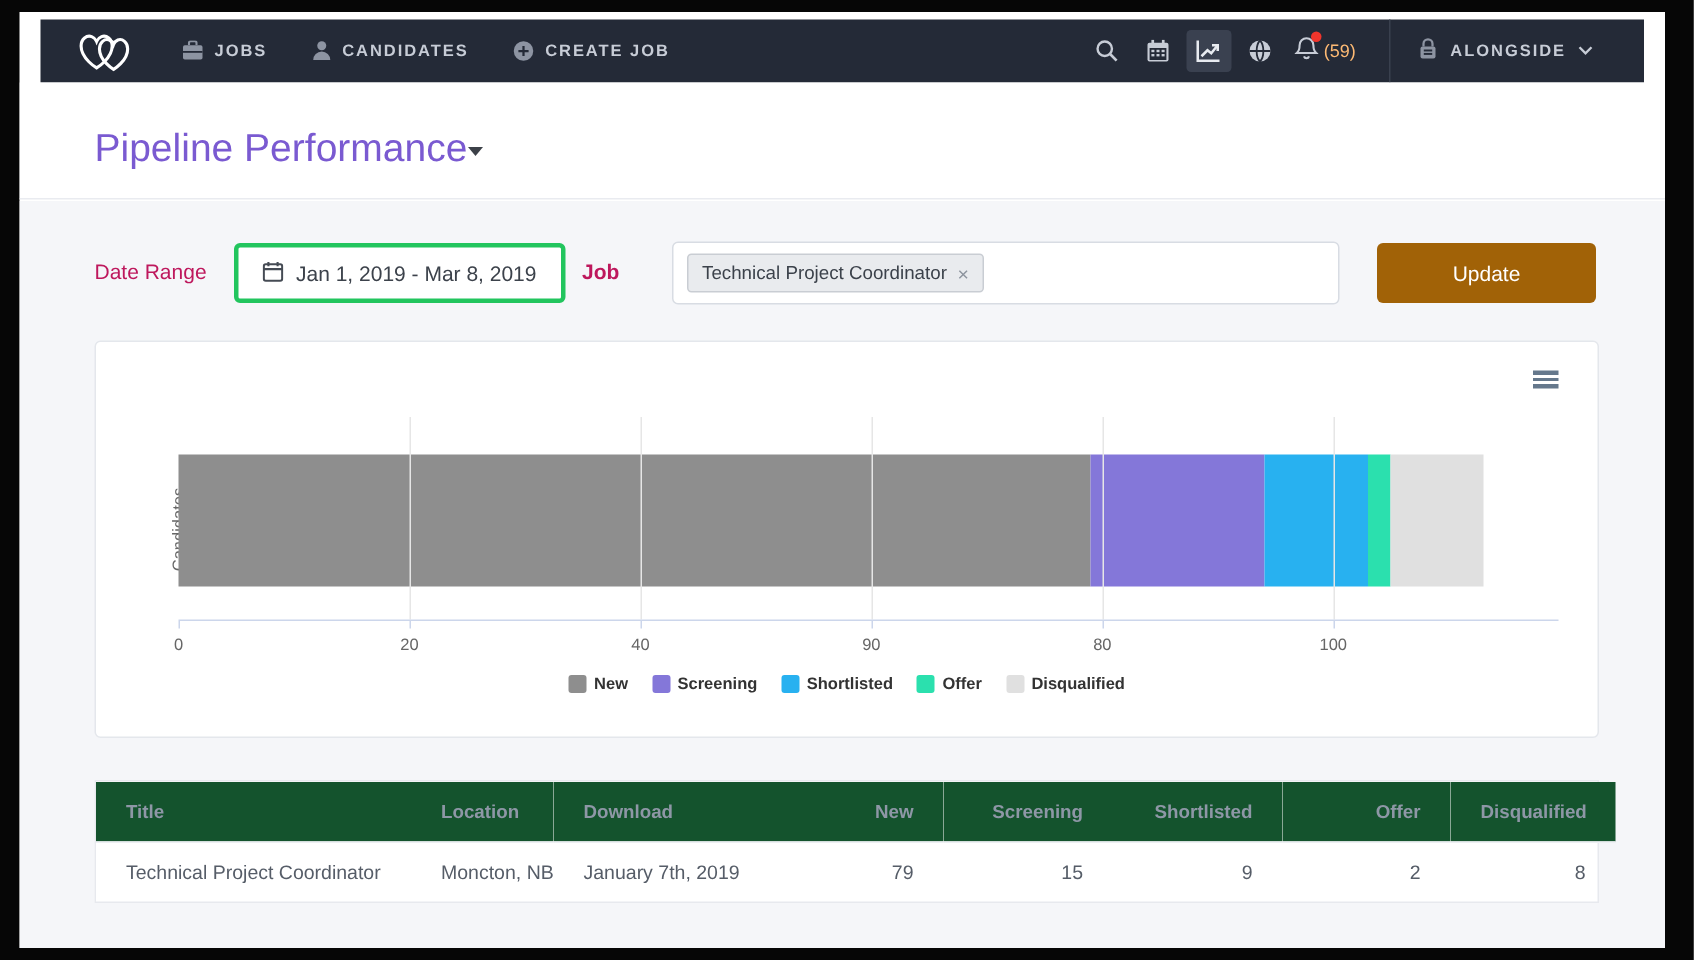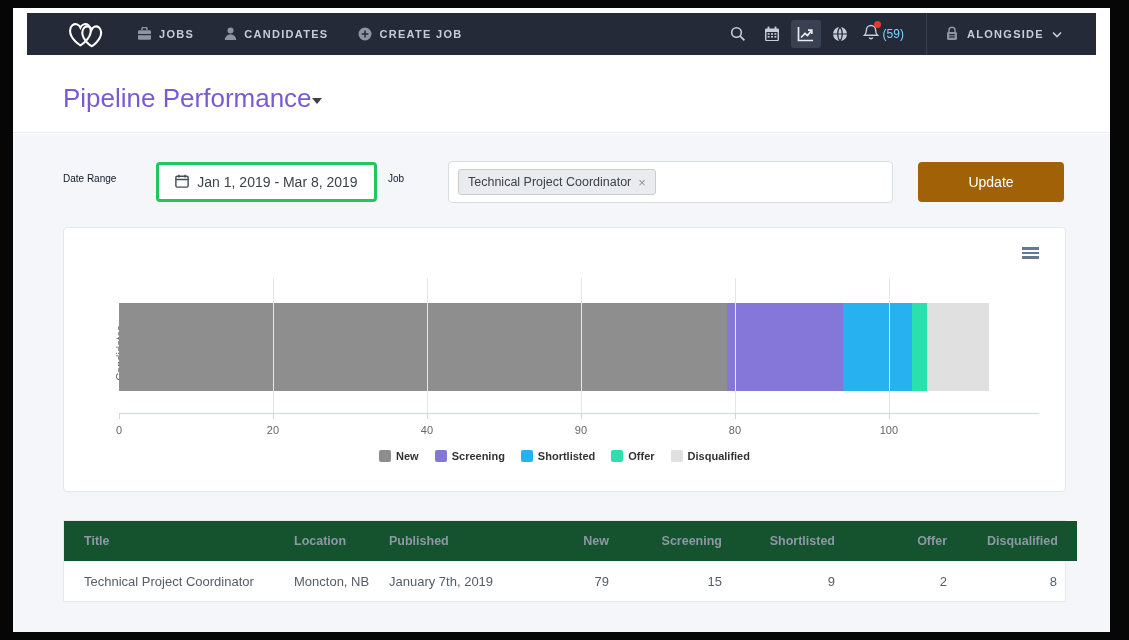--- a/index.html
+++ b/index.html
@@ -5,31 +5,31 @@
   * { margin:0; padding:0; box-sizing:border-box; }
   html,body { width:1129px; height:640px; }
   body { font-family:"Liberation Sans", sans-serif; background:#000; }
 
   .frame { position:relative; width:1129px; height:640px; background:#060606; overflow:hidden; }
   .page  { position:absolute; left:13px; top:8px; width:1097px; height:624px; background:#ffffff; overflow:hidden; }
 
   
   .navbar { position:absolute; left:14px; top:5px; width:1069px; height:42px;
             background:#242a37; display:flex; align-items:center; color:#c7ccd6; }
-  .nav-left { display:flex; align-items:center; padding-left:38px; }
+  .nav-left { display:flex; align-items:center; padding-left:22px; }
   .logo { margin-right:28px; display:flex; align-items:center; }
   .nav-item { display:flex; align-items:center; gap:7px; margin-right:30px;
               font-size:11px; font-weight:700; letter-spacing:1.3px; color:#c7ccd6; cursor:pointer; }
   .nav-item svg { display:block; }
   .nav-right { margin-left:auto; display:flex; align-items:center; gap:4px; height:100%; }
   .icon-btn { width:30px; height:28px; display:flex; align-items:center; justify-content:center;
               border-radius:3px; cursor:pointer; }
   .icon-btn.active { background:#3a4150; }
   .bell-wrap { position:relative; display:flex; align-items:center; gap:4px; margin-left:4px;
-               font-size:12px; color:#7dd3fc; cursor:pointer; }
+               font-size:12px; color:#fdba74; cursor:pointer; }
   .bell-dot { position:absolute; left:11px; top:-3px; width:7px; height:7px; border-radius:50%;
               background:#f0352c; }
   .nav-divider { width:1px; height:42px; background:#39404e; margin:0 14px 0 18px; }
   .account { display:flex; align-items:center; gap:8px; font-size:11px; font-weight:700;
              letter-spacing:1.3px; padding-right:34px; cursor:pointer; }
 
   
   .page-header { position:absolute; left:0; top:47px; width:1097px; height:78px; background:#fff;
                  border-bottom:1px solid #e9ebf0; }
   .title-wrap { position:absolute; left:50px; top:28px; display:flex; align-items:center; gap:0;
@@ -38,22 +38,22 @@
   .title-caret { width:0; height:0; border-left:5px solid transparent; border-right:5px solid transparent;
                  border-top:6px solid #3c4148; margin-top:4px; }
   .download-btn { position:absolute; right:46px; top:24px; width:88px; height:33px; background:#fdfdfe;
                   border:1px solid #d4d8df; border-radius:3px; font-size:13px; color:#55606e;
                   display:flex; align-items:center; justify-content:center; cursor:pointer; }
 
   
   .content { position:absolute; left:0; top:126px; width:1097px; height:498px; background:#f5f6f9; }
 
   .filter-row { position:absolute; left:0; top:28px; width:1097px; height:40px; }
-  .filter-label { position:absolute; font-size:10px; color:#0f172a; top:11px; }
-  .lbl-date { left:50px; } .lbl-job { left:375px; }
+  .filter-label { position:absolute; font-size:14px; color:#be185d; top:11px; }
+  .lbl-date { left:50px; } .lbl-job { left:375px;font-weight:bold; }
   .date-input { position:absolute; left:143px; top:0; width:221px; height:40px; background:#fff;
                 border:3px solid #22c55e; border-radius:4px; display:flex; align-items:center;
                 justify-content:center; gap:8px; font-size:14px; color:#3c424b; cursor:pointer; }
   .job-input { position:absolute; left:435px; top:-1px; width:445px; height:42px; background:#fff;
                border:1px solid #d8dce3; border-radius:4px; display:flex; align-items:center;
                padding-left:9px; cursor:text; }
   .job-tag { display:flex; align-items:center; gap:7px; background:#e9ebee; border:1px solid #c9cdd3;
              border-radius:3px; padding:5px 9px; font-size:12.5px; color:#3c424b; }
   .tag-x { color:#8d949e; font-size:13px; cursor:pointer; line-height:1; }
   .update-btn { position:absolute; left:905px; top:0; width:146px; height:40px; background:#a16207;
@@ -290,21 +290,21 @@
             </div>
           </div>
       </div>
 
       <div class="table-card">
         <table class="tbl">
           <thead>
               <tr>
                 <th class="al" style="width: 210px;">Title</th>
                 <th class="al" style="width: 95px;">Location</th>
-                <th class="al" style="width: 155px;">Published</th>
+                <th class="al" style="width: 155px;">Download</th>
                 <th class="ar" style="width: 105px;">New</th>
                 <th class="ar" style="width: 113px;">Screening</th>
                 <th class="ar" style="width: 113px;">Shortlisted</th>
                 <th class="ar" style="width: 112px;">Offer</th>
                 <th class="ar" style="width: 110px;">Disqualified</th>
               </tr>
             </thead>
           <tbody>
               <tr>
                 <td class="al">Technical Project Coordinator</td>

